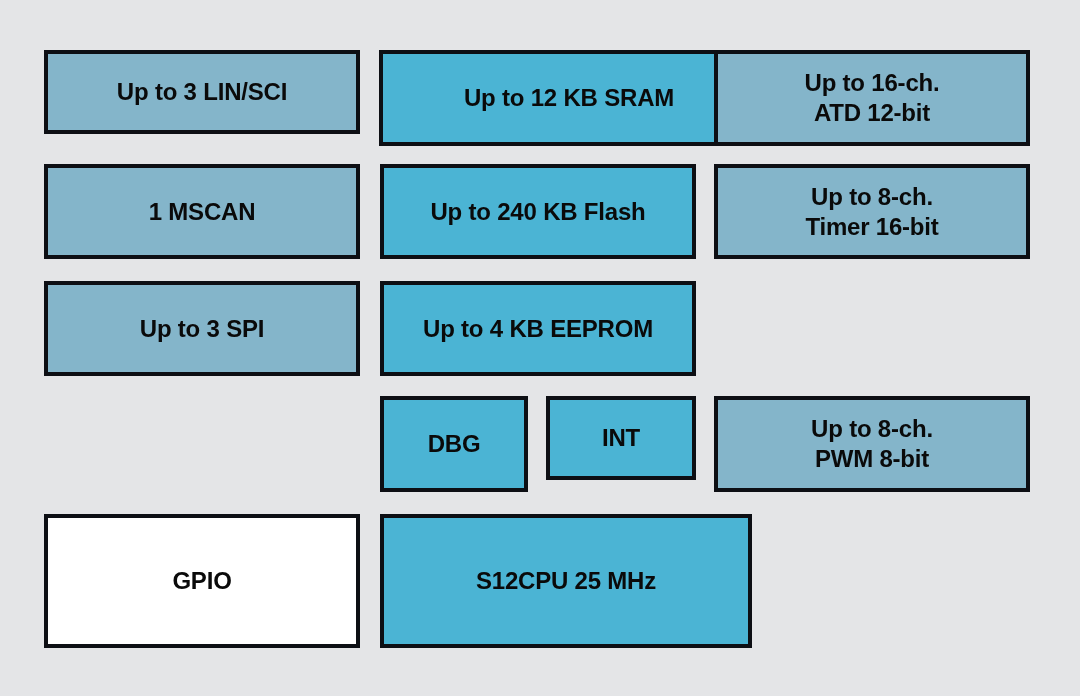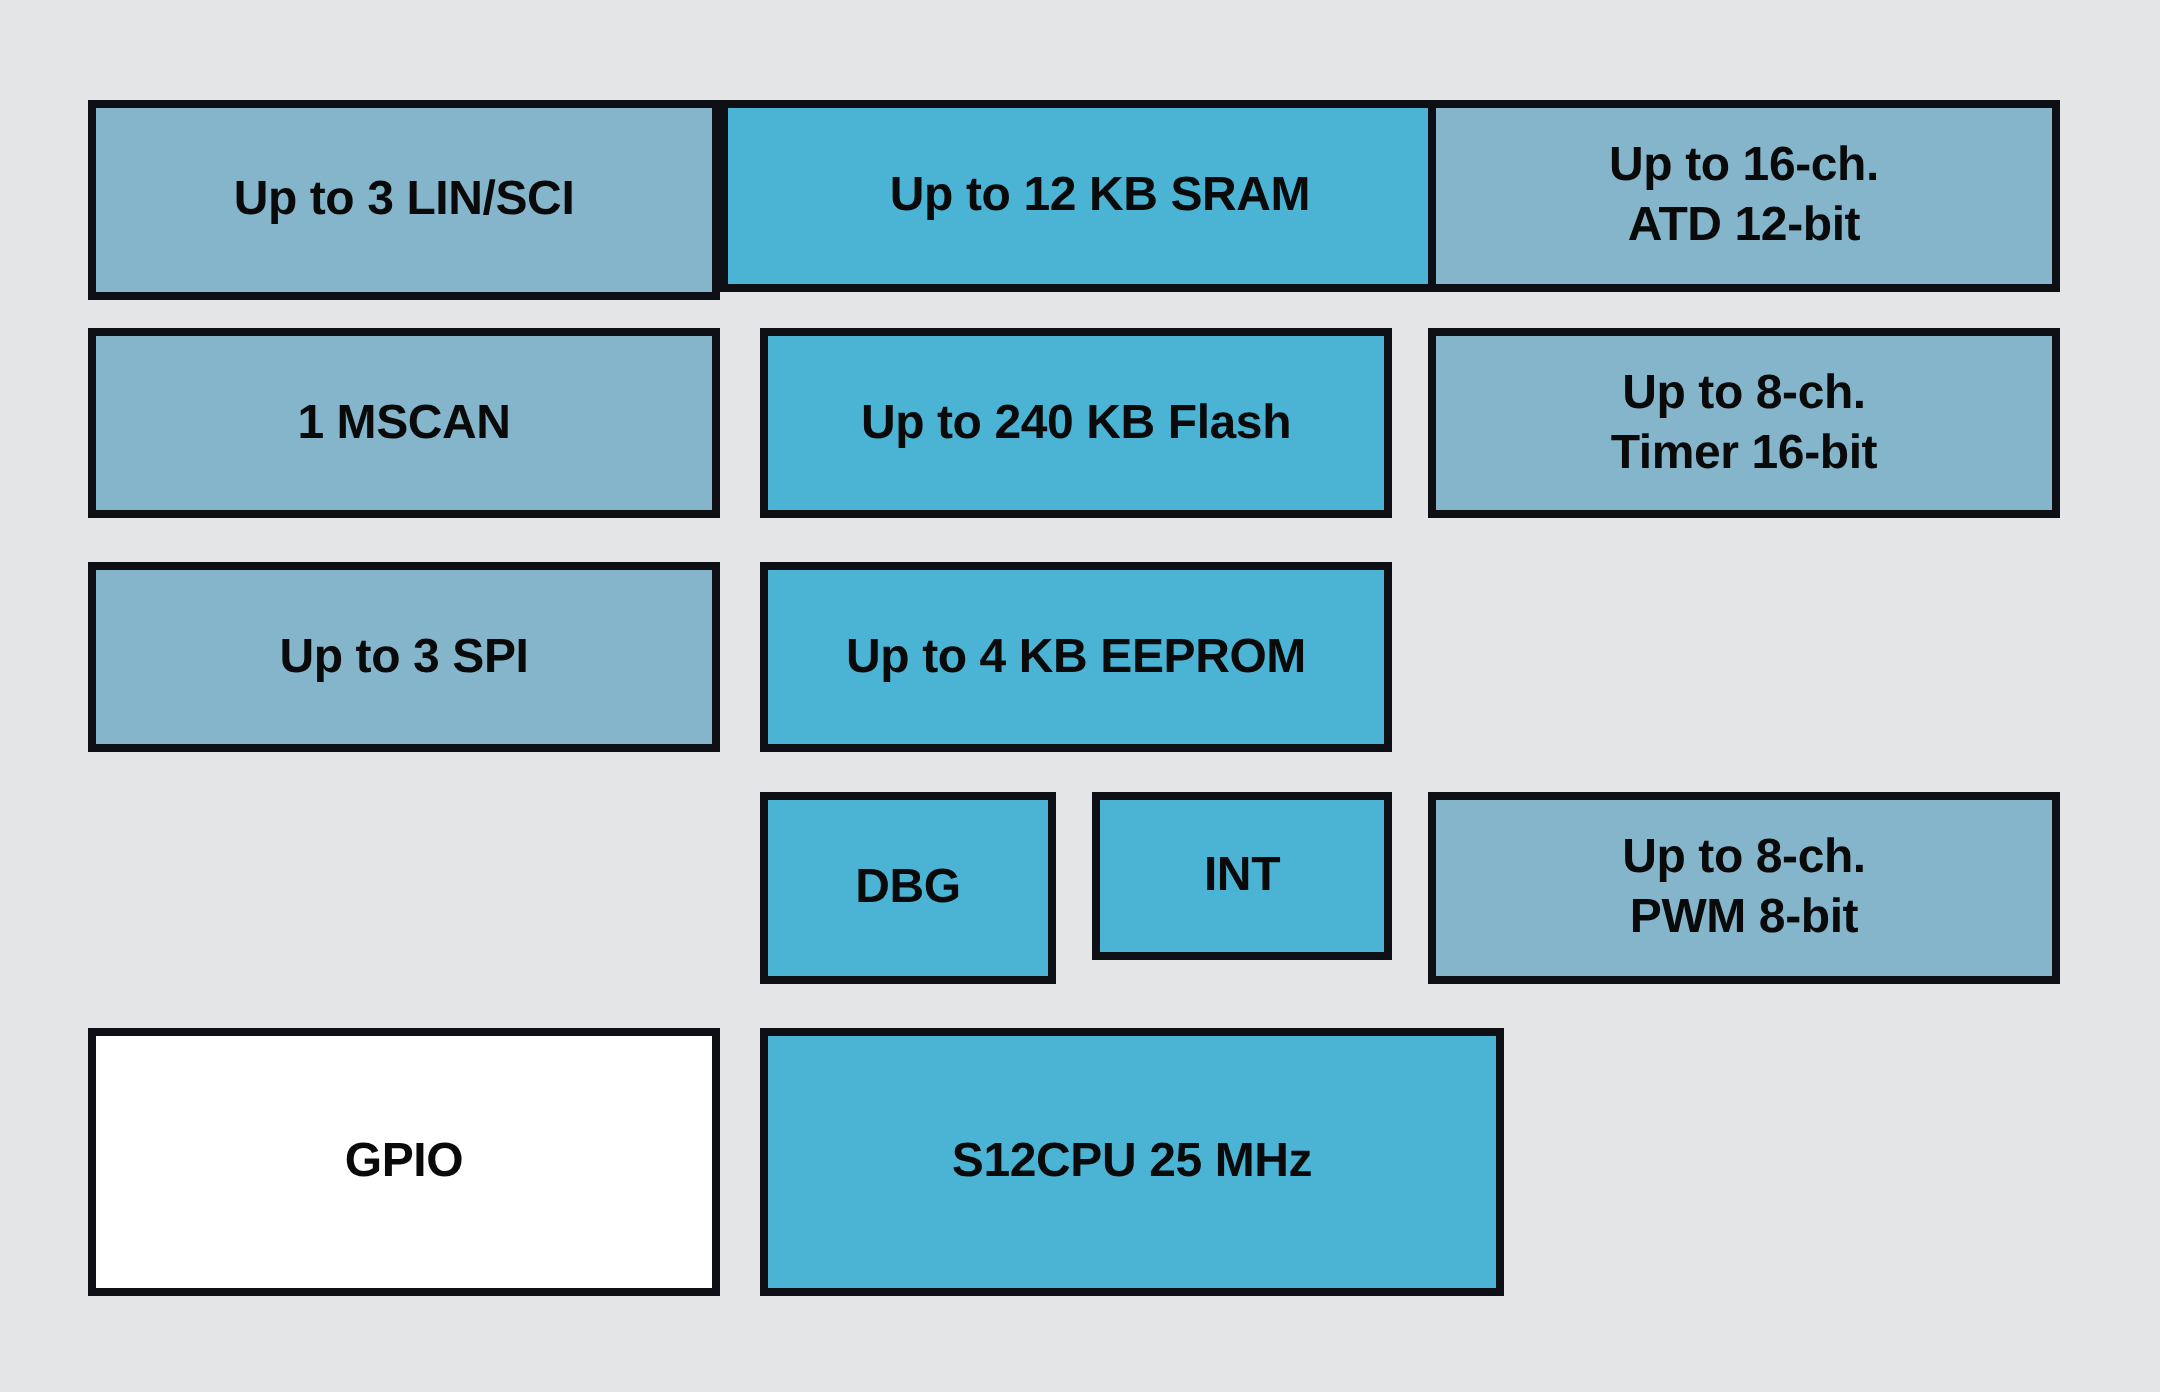--- a/index.html
+++ b/index.html
@@ -43,22 +43,22 @@
     display: block;
     width: 100%;
     padding: 0 6px;
     box-sizing: border-box;
   }
 </style>
 </head>
 <body>
 
 <div id="diagram" style="background: rgb(228, 229, 231);">
-    <div class="block fill-periph" style="left: 44px; top: 50px; width: 316px; height: 100px; border-color: rgb(13, 15, 20);"><span class="label">Up to 3 LIN/SCI</span></div>
-    <div class="block fill-memory" style="left: 360px; top: 50px; width: 380px; height: 96px; border-color: rgb(13, 15, 20);"><span class="label">Up to 12 KB SRAM</span></div>
+    <div class="block fill-periph" style="left: 44px; top: 50px; width: 316px; height: 84px; border-color: rgb(13, 15, 20);"><span class="label">Up to 3 LIN/SCI</span></div>
+    <div class="block fill-memory" style="left: 379px; top: 50px; width: 380px; height: 96px; border-color: rgb(13, 15, 20);"><span class="label">Up to 12 KB SRAM</span></div>
     <div class="block fill-periph" style="left: 714px; top: 50px; width: 316px; height: 96px; border-color: rgb(13, 15, 20);"><span class="label">Up to 16-ch.
 ATD 12-bit</span></div>
     <div class="block fill-periph" style="left: 44px; top: 164px; width: 316px; height: 95px; border-color: rgb(13, 15, 20);"><span class="label">1 MSCAN</span></div>
     <div class="block fill-memory" style="left: 380px; top: 164px; width: 316px; height: 95px; border-color: rgb(13, 15, 20);"><span class="label">Up to 240 KB Flash</span></div>
     <div class="block fill-periph" style="left: 714px; top: 164px; width: 316px; height: 95px; border-color: rgb(13, 15, 20);"><span class="label">Up to 8-ch.
 Timer 16-bit</span></div>
     <div class="block fill-periph" style="left: 44px; top: 281px; width: 316px; height: 95px; border-color: rgb(13, 15, 20);"><span class="label">Up to 3 SPI</span></div>
     <div class="block fill-memory" style="left: 380px; top: 281px; width: 316px; height: 95px; border-color: rgb(13, 15, 20);"><span class="label">Up to 4 KB EEPROM</span></div>
     <div class="block fill-memory" style="left: 380px; top: 396px; width: 148px; height: 96px; border-color: rgb(13, 15, 20);"><span class="label">DBG</span></div>
     <div class="block fill-memory" style="left: 546px; top: 396px; width: 150px; height: 84px; border-color: rgb(13, 15, 20);"><span class="label">INT</span></div>

